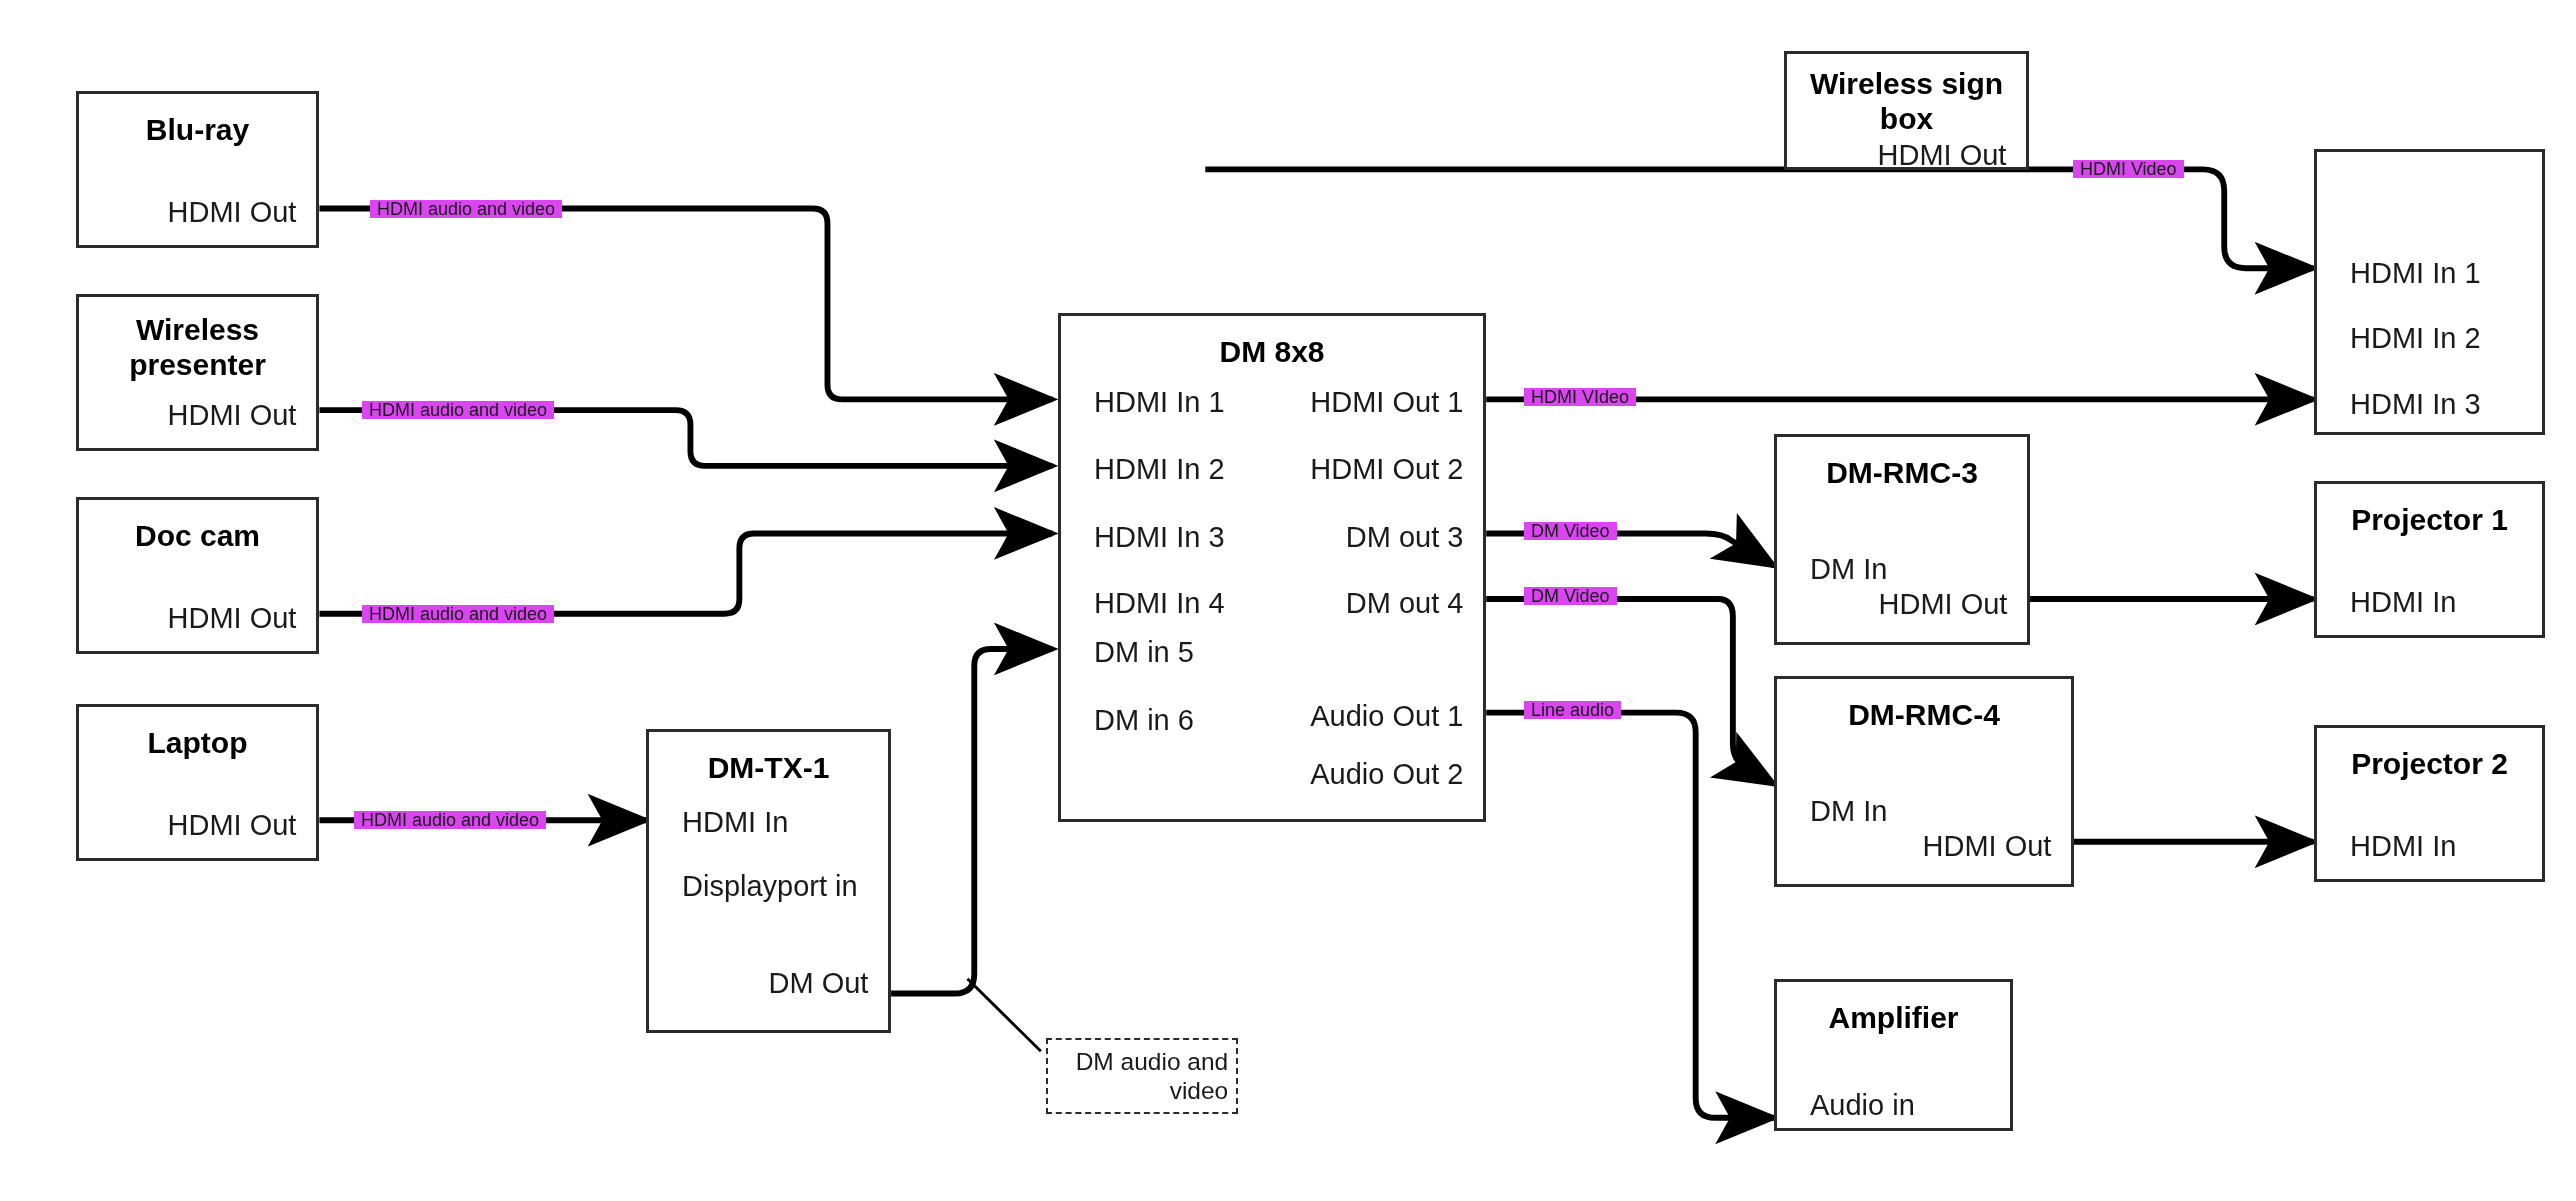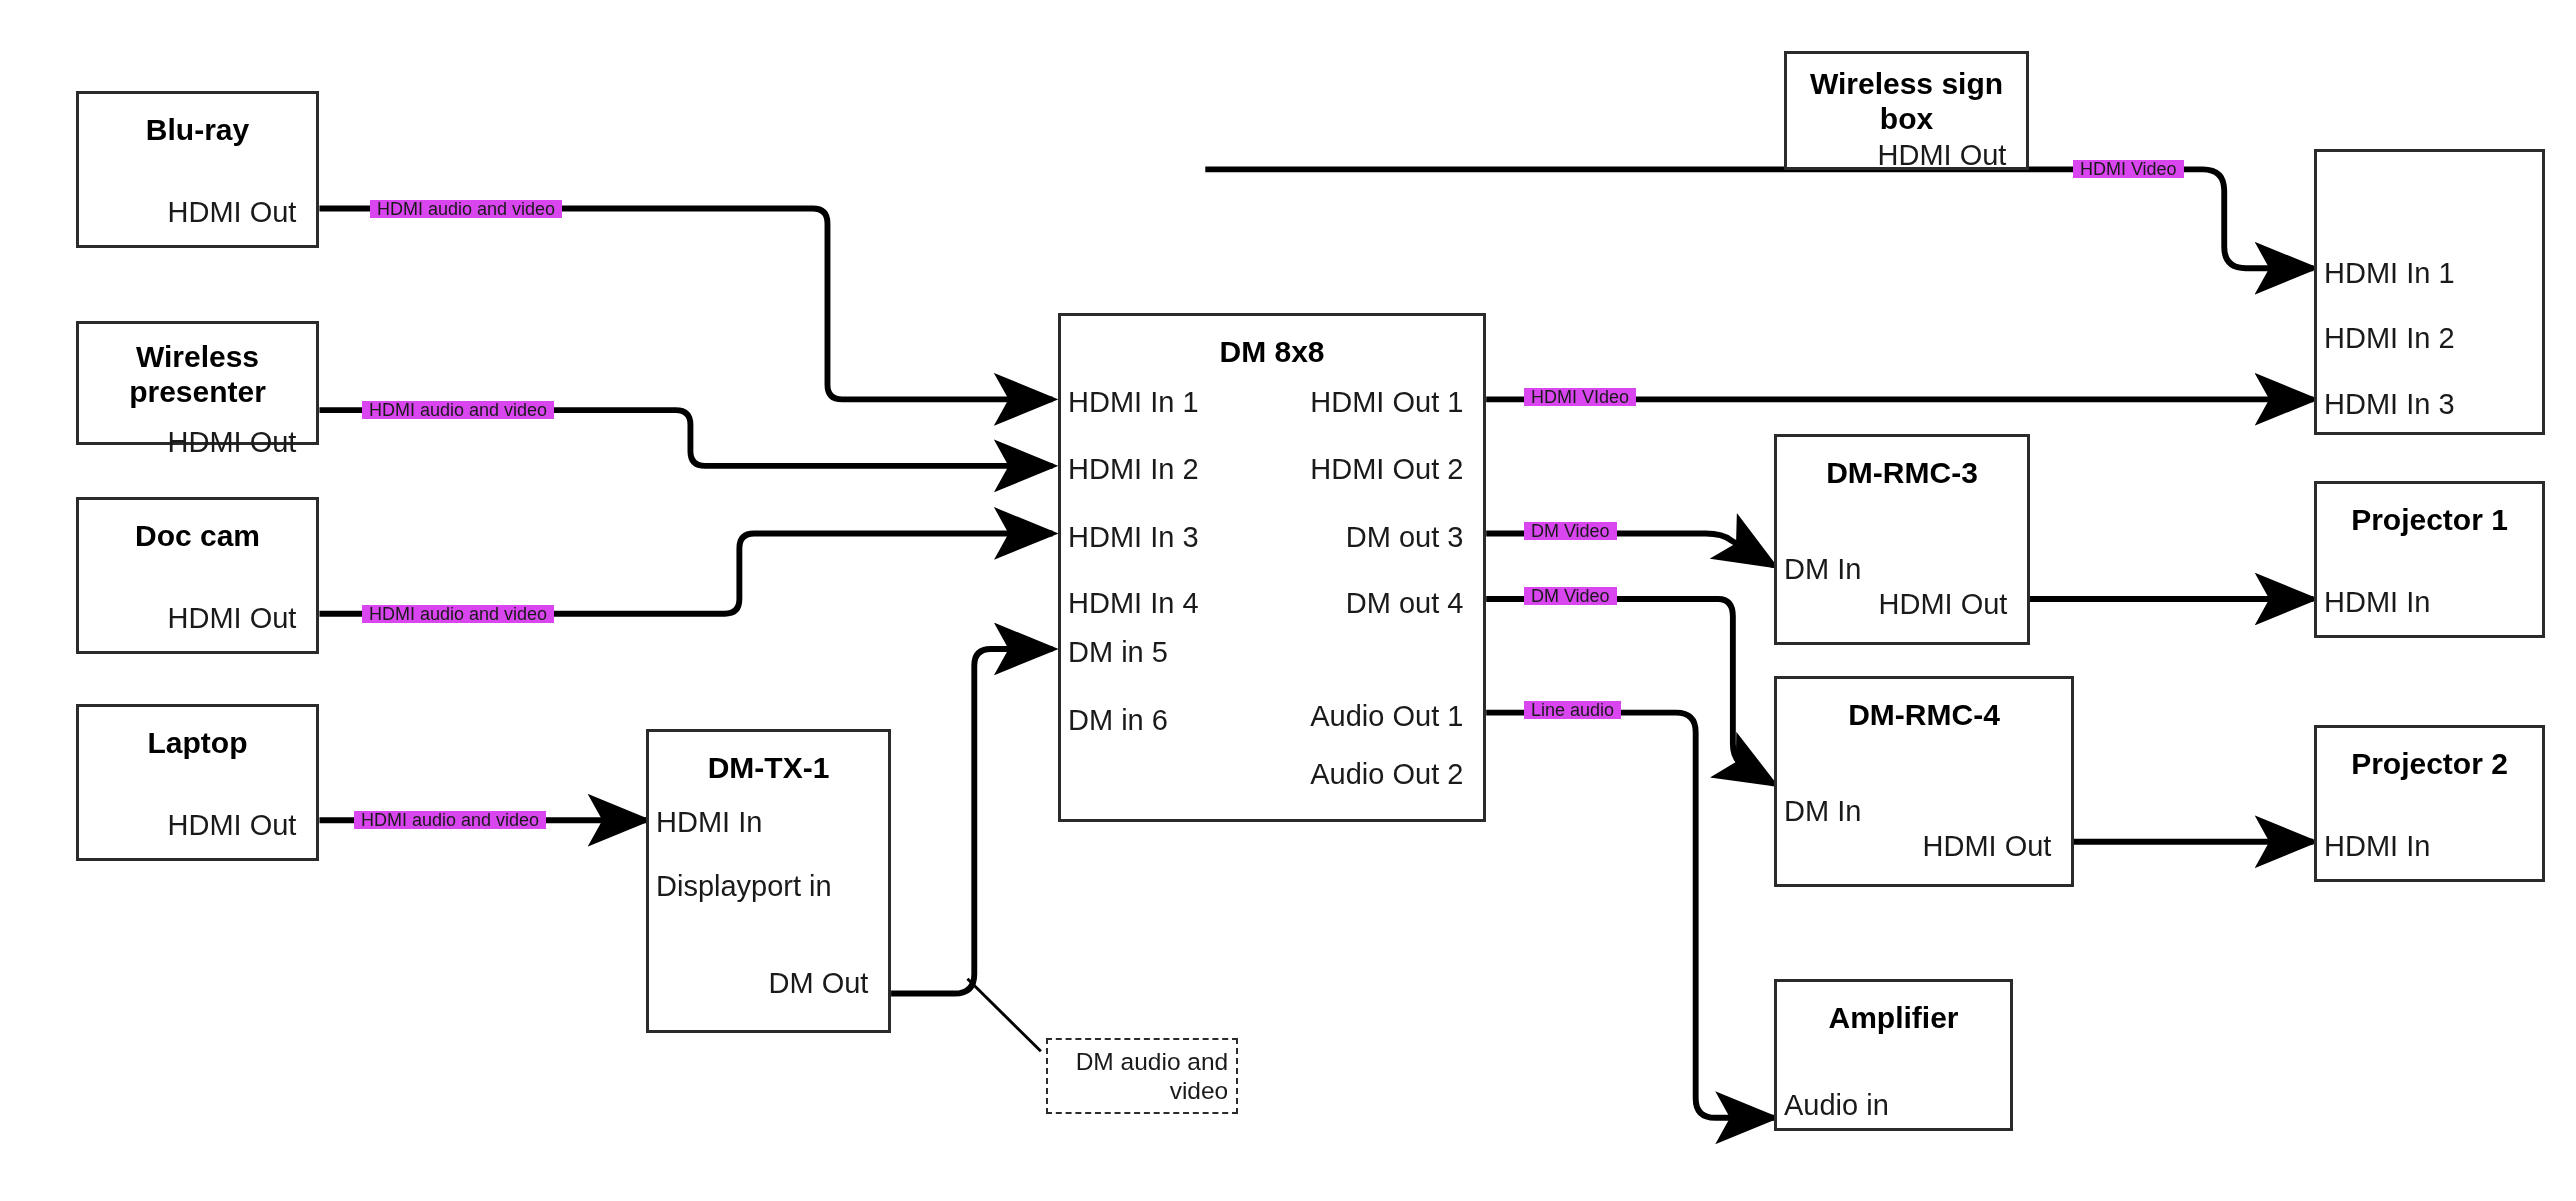--- a/index.html
+++ b/index.html
@@ -38,21 +38,21 @@
     color: #000000;
     line-height: 1.18;
   }
   .port {
     position: absolute;
     font-size: 29px;
     color: #1a1a1a;
     line-height: 1.1;
     white-space: nowrap;
   }
-  .port.left  { left: 7px;  text-align: right; }
+  .port.left  { left: 33px;  text-align: right; }
   .port.right { right: 19.6px; text-align: right; }
   .wire-label {
     position: absolute;
     font-size: 18px;
     color: #1a1a1a;
     background: #d946ef;
     padding: 0 6.9px;
     white-space: nowrap;
     line-height: 1;
     transform: translateY(-50%);
@@ -123,21 +123,21 @@
   <div class="wire-label" style="left:1524px; top:596px;">DM Video</div>
   <div class="wire-label" style="left:1524px; top:710px;">Line audio</div>
 
   <div class="callout" style="left:1046px; top:1038px; width:192px; height:76px;">DM audio and video</div>
 
   <div class="node" style="left:76px; top:91px; width:243px; height:157px;">
     <div class="node-title" style="top:17.6px;">Blu-ray</div>
     <div class="port right" style="top:103px;">HDMI Out</div>
   </div>
 
-  <div class="node" style="left:76px; top:294px; width:243px; height:124px;margin-top:27px;">
+  <div class="node" style="left:76px; top:294px; width:243px; height:157px;">
     <div class="node-title" style="top:14.7px; white-space:pre-line;">Wireless
 presenter</div>
     <div class="port right" style="top:103px;">HDMI Out</div>
   </div>
 
   <div class="node" style="left:76px; top:497px; width:243px; height:157px;">
     <div class="node-title" style="top:17.6px;">Doc cam</div>
     <div class="port right" style="top:103px;">HDMI Out</div>
   </div>
 

